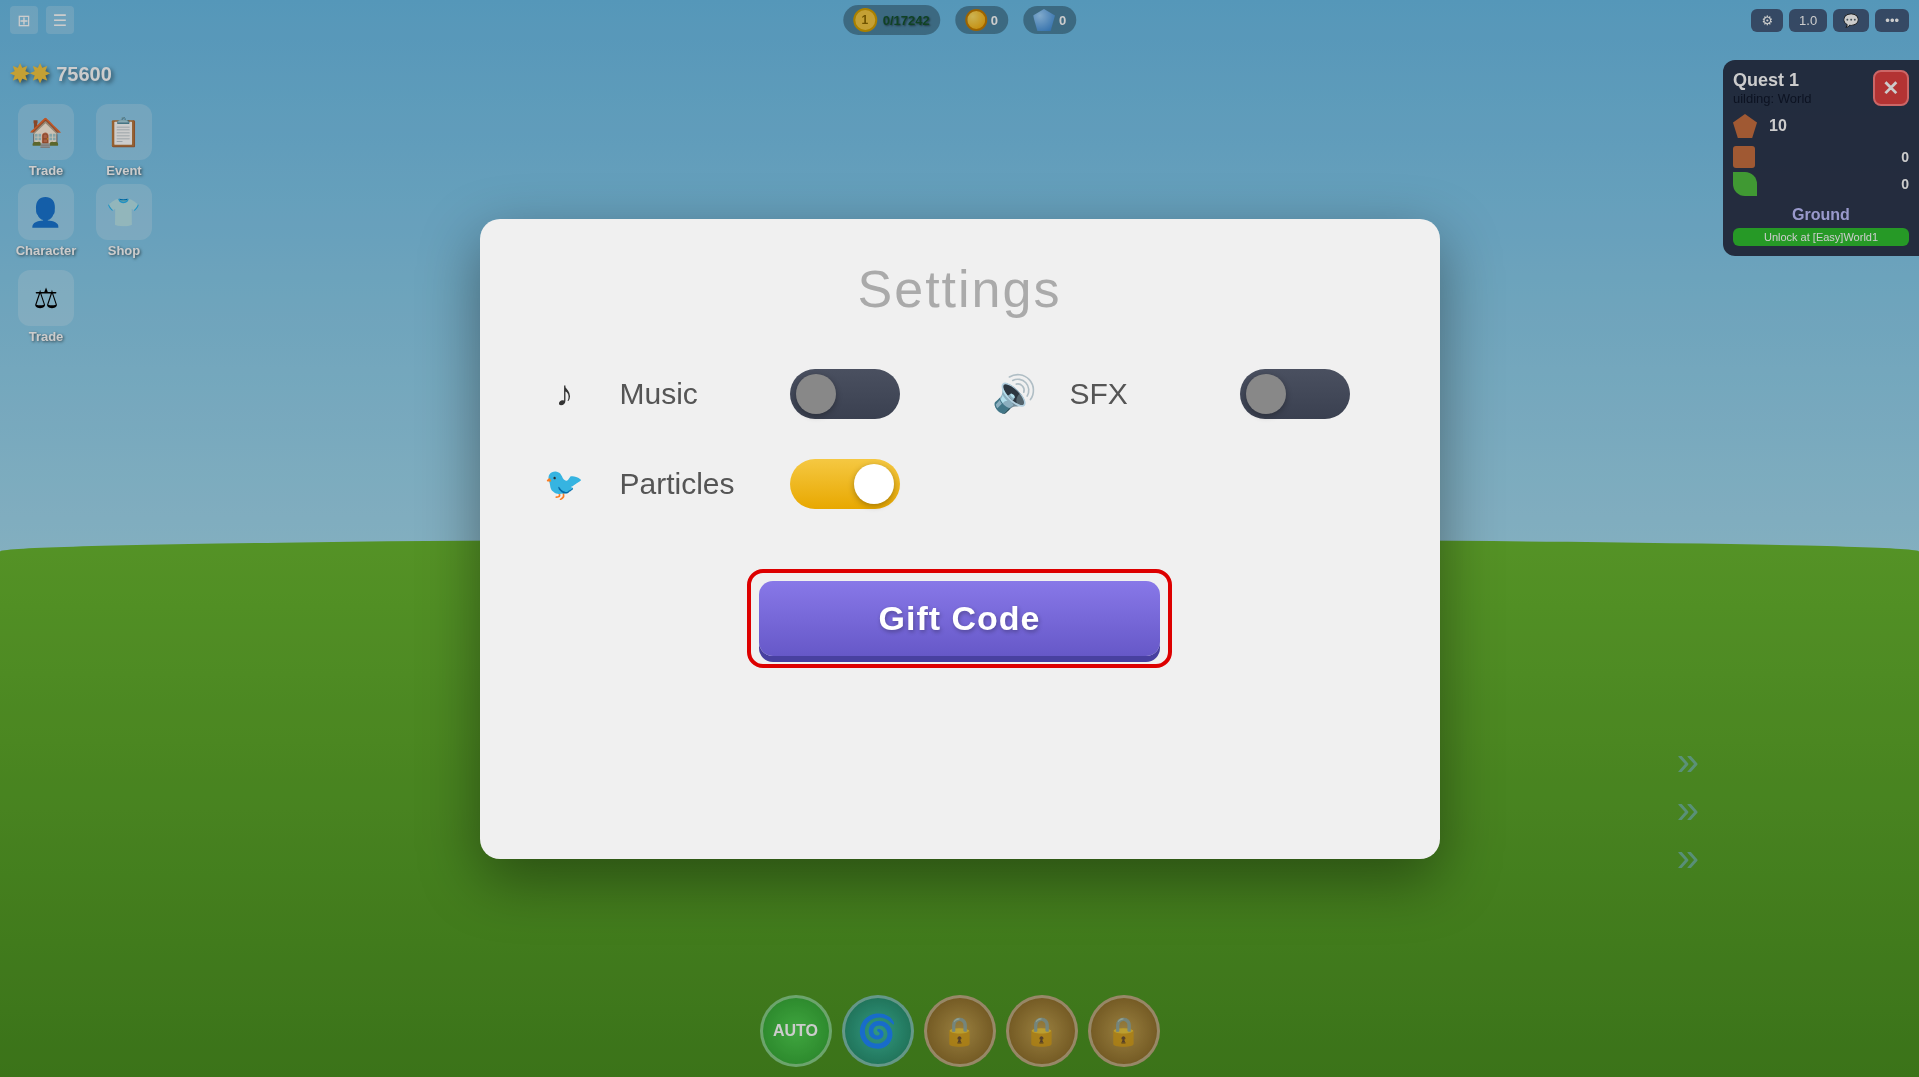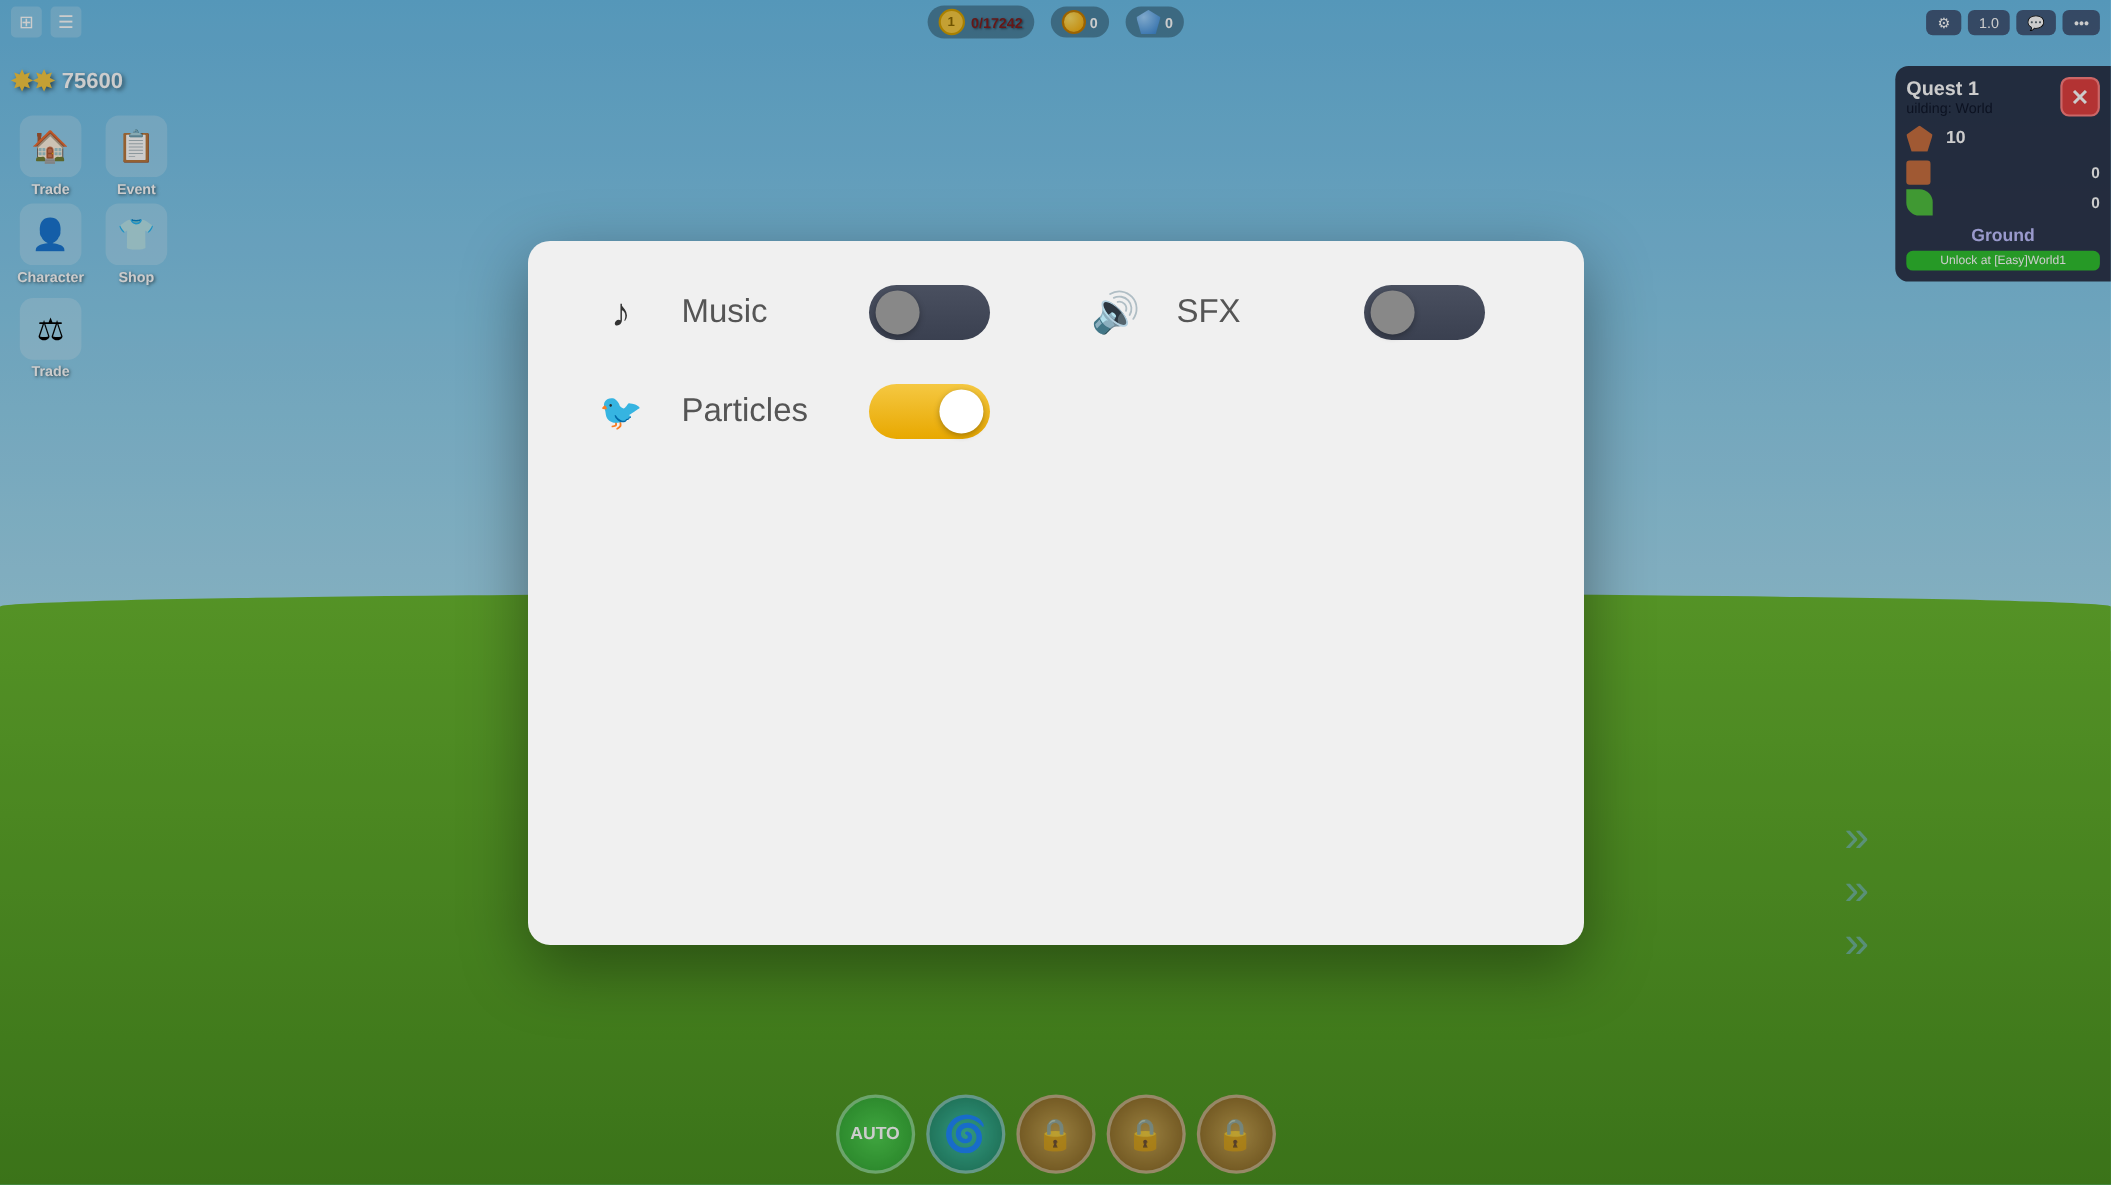--- a/index.html
+++ b/index.html
@@ -91,21 +91,21 @@
       display: flex;
       align-items: center;
       justify-content: center;
       font-size: 12px;
       font-weight: bold;
       color: #8b6800;
       border: 2px solid #d4a000;
     }
 
     .xp-text {
-      color: #7f1d1d;
+      color: #14532d;
       font-size: 13px;
       font-weight: bold;
       text-shadow: 1px 1px 2px rgba(0,0,0,0.5);
     }
 
     .currency-item {
       display: flex;
       align-items: center;
       gap: 4px;
       background: rgba(0,0,0,0.3);
@@ -600,20 +600,21 @@
   <div class="bottom-btn btn-locked">
     <span class="lock-icon">🔒</span>
   </div>
   <div class="bottom-btn btn-locked">
     <span class="lock-icon">🔒</span>
   </div>
 </div>
 
 <div class="modal-overlay">
   <div class="settings-modal">
+    <div class="settings-title">Settings</div>
 
     <div class="settings-row">
       <span class="setting-icon">♪</span>
       <span class="setting-label">Music</span>
       <div class="toggle-switch toggle-off">
         <div class="toggle-knob toggle-knob-off"></div>
       </div>
 
       <span class="setting-icon" style="margin-left:60px;">🔊</span>
       <span class="setting-label">SFX</span>
@@ -623,14 +624,19 @@
     </div>
 
     <div class="settings-row">
       <span class="setting-icon" style="font-size:32px;">🐦</span>
       <span class="setting-label">Particles</span>
       <div class="toggle-switch toggle-on-yellow">
         <div class="toggle-knob toggle-knob-on"></div>
       </div>
     </div>
 
+    <div class="gift-code-wrapper">
+      <div class="gift-code-highlight">
+        <button class="gift-code-btn">Gift Code</button>
+      </div>
+    </div>
   </div>
 </div>
 
 </body></html>

